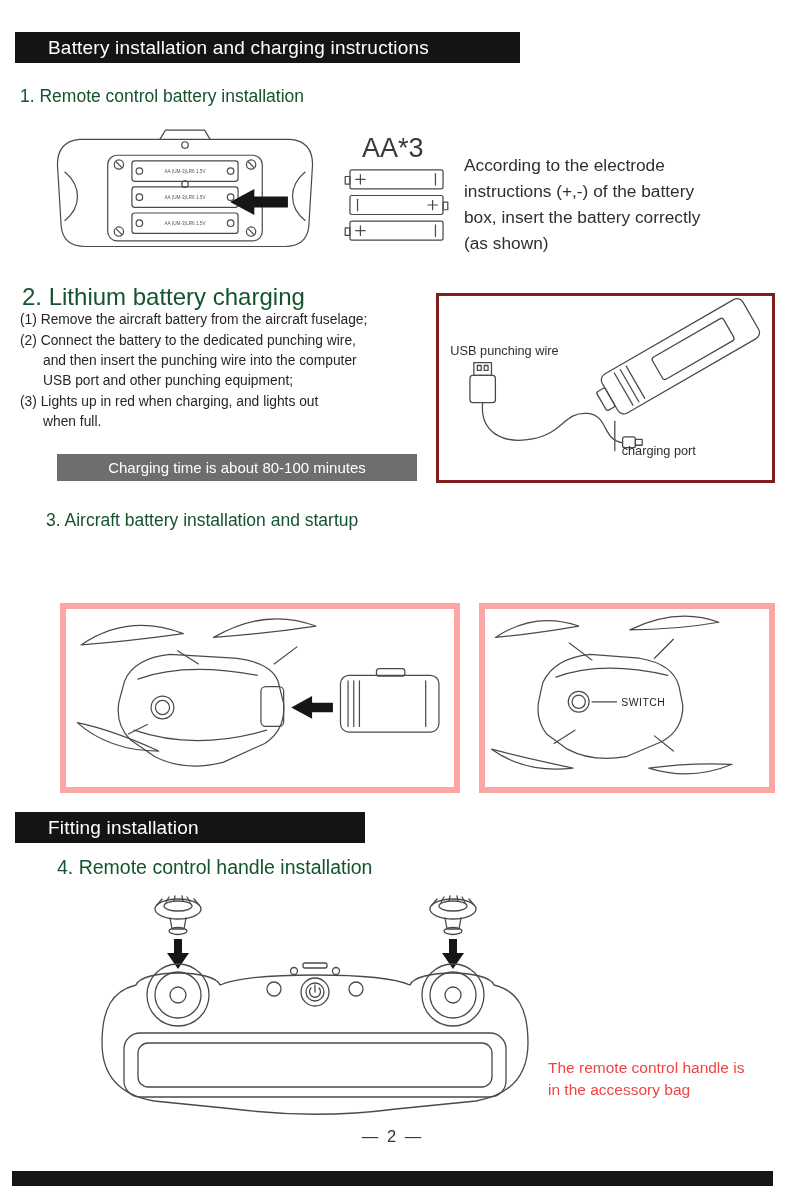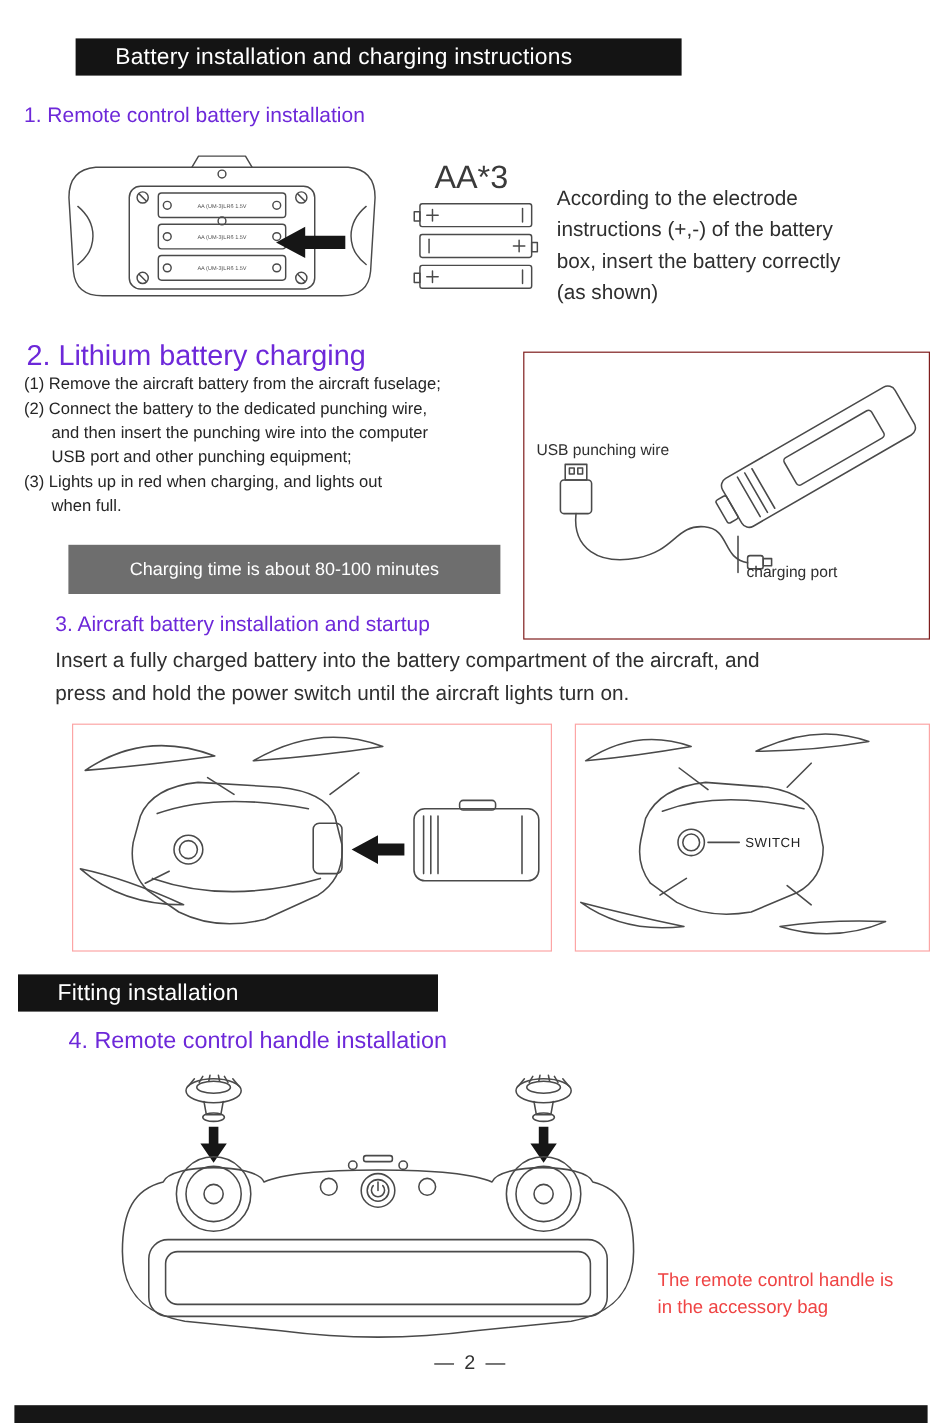--- a/index.html
+++ b/index.html
@@ -2,46 +2,46 @@
 <html><head>
 <meta charset="utf-8">
 <style>
   * { margin:0; padding:0; box-sizing:border-box; }
   html,body { background:#ffffff; }
   body { font-family:"Liberation Sans", sans-serif; color:#2e2e2e; }
   .page { position:relative; width:785px; height:1186px; background:#fff; overflow:hidden; }
   .abs { position:absolute; }
 
   .black-banner { position:absolute; background:#141414; color:#fff; display:flex; align-items:center; padding-left:33px; font-size:19px; letter-spacing:.2px; }
-  .banner1 { left:15px; top:32px; width:505px; height:31px;margin-left:48px; }
+  .banner1 { left:15px; top:32px; width:505px; height:31px; }
   .banner2 { left:15px; top:812px; width:350px; height:31px; }
 
-  .step-title { position:absolute; color:#6d28d9; }
+  .step-title { position:absolute; color:#14532d; }
   .t1 { left:20px; top:86px;  font-size:17.5px; }
   .t2 { left:22px; top:283px; font-size:24px; }
   .t3 { left:46px; top:510px; font-size:17.5px; }
   .t4 { left:57px; top:856px; font-size:19.5px; }
 
   .aa3-label { position:absolute; left:362px; top:133px; font-size:27px; color:#3a3a3a; }
 
   .pre { white-space:pre-line; }
   .prew { white-space:pre-wrap; }
 
   .desc1 { position:absolute; left:464px; top:153px; width:312px; font-size:17.3px; line-height:1.5; color:#2f2f2f; }
   .steps-list { position:absolute; left:20px; top:310px; width:432px; font-size:13.8px; line-height:1.45; color:#262626; }
   .steps-list .li { margin-bottom:1px; }
 
-  .gray-banner { position:absolute; left:57px; top:454px; width:360px; height:41px; background:#6e6e6e; color:#fff; font-size:15px; display:flex; align-items:center; justify-content:center; }
-
-  .usb-box { position:absolute; left:436px; top:293px; width:339px; height:240px; border:1px solid #7f1d1d; background:#fff; }
+  .gray-banner { position:absolute; left:57px; top:454px; width:360px; height:27px; background:#6e6e6e; color:#fff; font-size:15px; display:flex; align-items:center; justify-content:center; }
+
+  .usb-box { position:absolute; left:436px; top:293px; width:339px; height:190px; border:3px solid #7f1d1d; background:#fff; }
   .usb-box svg { display:block; width:100%; height:100%; }
 
   .para3 { position:absolute; left:46px; top:537px; width:732px; font-size:17.3px; line-height:1.55; color:#2f2f2f; }
 
-  .dbox { position:absolute; top:603px; height:190px; border:1px solid #fca5a5; background:#fff; }
+  .dbox { position:absolute; top:603px; height:190px; border:6px solid #fca5a5; background:#fff; }
   .dbox-left  { left:60px;  width:400px; }
   .dbox-right { left:479px; width:296px; }
   .dbox svg { display:block; width:100%; height:100%; }
 
   .note { position:absolute; left:548px; top:1057px; width:238px; font-size:15.5px; line-height:1.45; color:#ef4444; }
 
   .page-num { position:absolute; left:0; right:0; top:1127px; text-align:center; font-size:16.5px; color:#333; letter-spacing:2px; }
 
   .bottom-bar { position:absolute; left:12px; right:12px; bottom:0; height:15px; background:#161616; }
 
@@ -163,22 +163,20 @@
         <line x1="40" y1="-42" x2="40" y2="-4"></line>
         <rect x="66" y="-36" width="84" height="26" rx="3"></rect>
       </g>
       <line x1="178" y1="128" x2="178" y2="158" class="line-art"></line>
       <text x="185" y="162" class="diagram-label">charging port</text>
     </svg>
   </div>
 
   <div class="step-title t3">3. Aircraft battery installation and startup</div>
 
-  <div class="para3 pre">Insert a fully charged battery into the battery compartment of the aircraft, and
-press and hold the power switch until the aircraft lights turn on.</div>
 
   <div class="dbox dbox-left">
     <svg viewBox="0 0 398 188">
       <g class="line-art">
         <path d="M10,38 Q60,4 118,26 Q60,34 10,38 Z"></path>
         <path d="M150,30 Q205,-2 258,18 Q205,26 150,30 Z"></path>
         <path d="M6,120 Q40,150 92,150 Q44,128 6,120 Z"></path>
         <path d="M112,44 L134,58 M238,40 L214,58 M60,132 L80,122"></path>
         <path d="M56,76 Q66,52 104,48 L172,52 Q210,56 218,76 L224,100 Q226,128 204,142 L160,162 Q120,172 88,156 L62,138 Q46,122 50,98 Z"></path>
         <path d="M70,74 Q120,56 196,70"></path>

